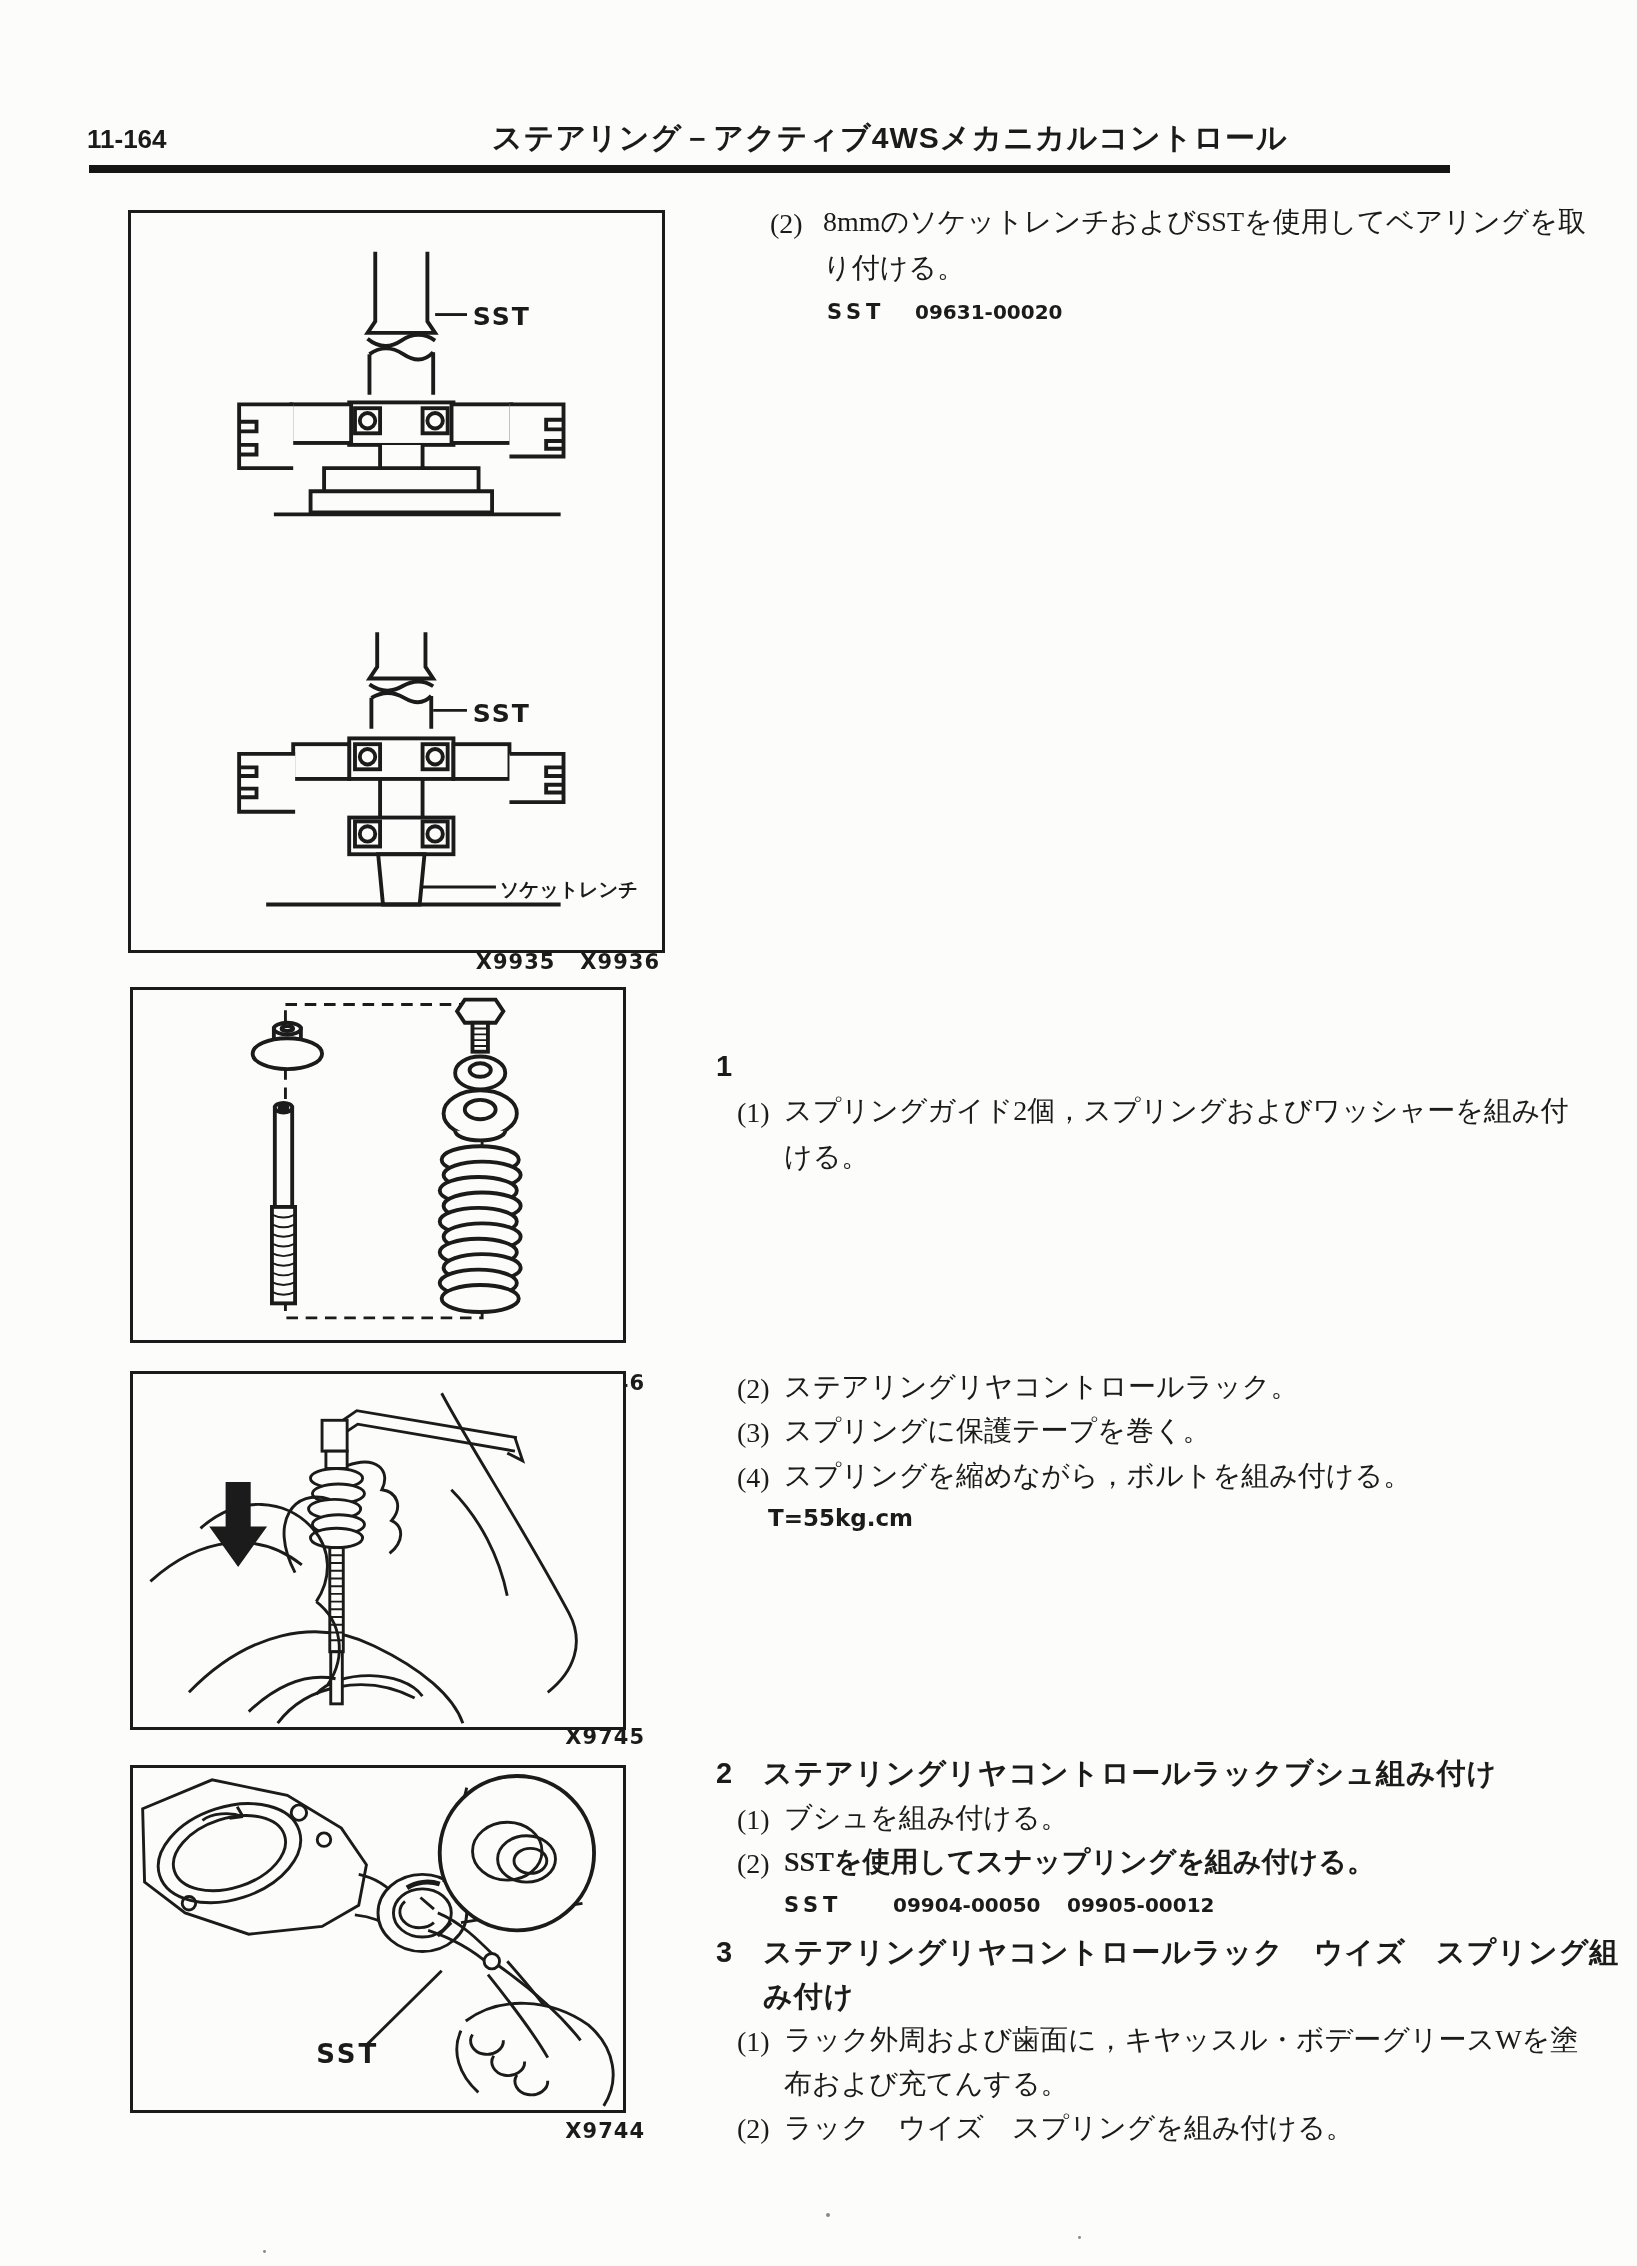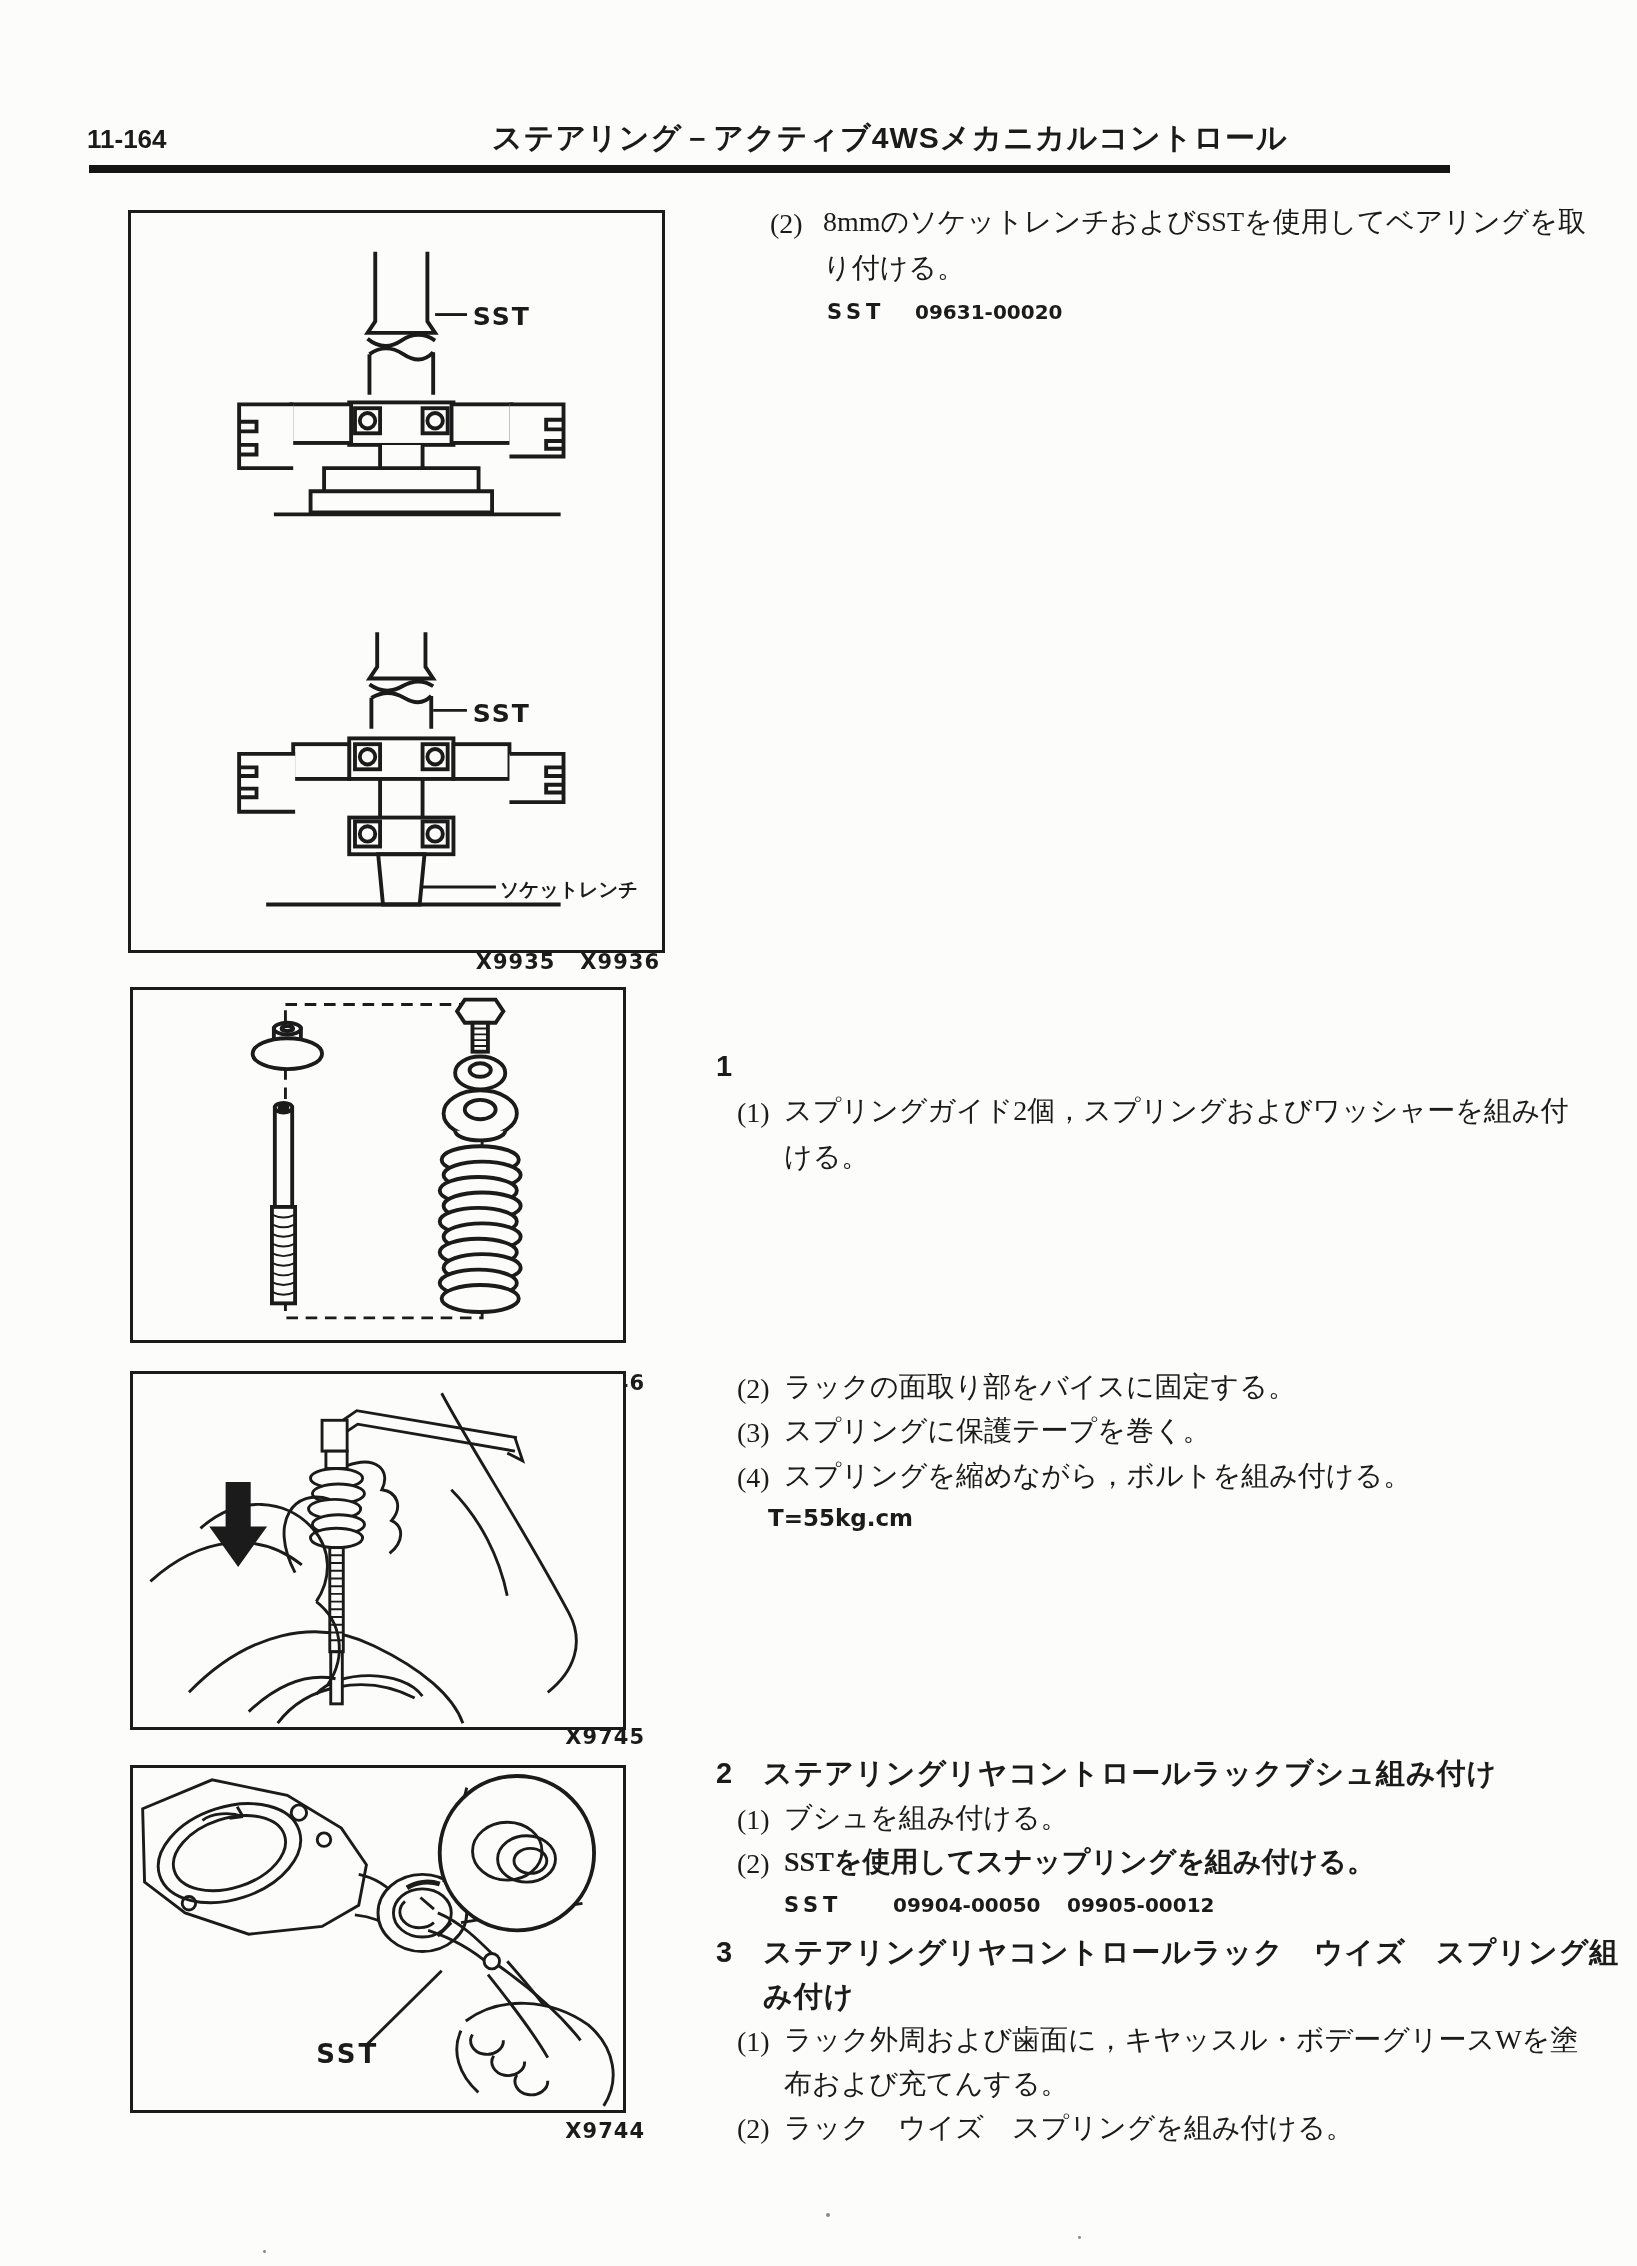--- a/index.html
+++ b/index.html
@@ -33,21 +33,21 @@
   <div class="abs sstlabel" style="left:827px;top:302px;">SST</div>
   <div class="abs code" style="left:915px;top:302px;">09631-00020</div>
 
 
   <div class="abs gothic h2" style="left:716px;top:1052px;">1</div>
   <div class="abs jp" style="left:737px;top:1099px;">(1)</div>
   <div class="abs jp" style="left:784px;top:1097px;">スプリングガイド2個，スプリングおよびワッシャーを組み付</div>
   <div class="abs jp" style="left:784px;top:1145px;font-family:Liberation Mono, monospace;">ける。</div>
 
   <div class="abs jp" style="left:737px;top:1375px;">(2)</div>
-  <div class="abs jp" style="left:784px;top:1373px;">ラックの面取り部をバイスに固定する。</div>
+  <div class="abs jp" style="left:784px;top:1373px;">ステアリングリヤコントロールラック。</div>
   <div class="abs jp" style="left:737px;top:1419px;">(3)</div>
   <div class="abs jp" style="left:784px;top:1417px;">スプリングに保護テープを巻く。</div>
   <div class="abs jp" style="left:737px;top:1464px;">(4)</div>
   <div class="abs jp" style="left:784px;top:1462px;">スプリングを縮めながら，ボルトを組み付ける。</div>
   <div class="abs code" style="left:768px;top:1507px;font-size:23px;">T=55kg.cm</div>
 
   <div class="abs gothic h2" style="left:716px;top:1759px;">2</div>
   <div class="abs gothic h2" style="left:763px;top:1759px;">ステアリングリヤコントロールラックブシュ組み付け</div>
   <div class="abs jp" style="left:737px;top:1806px;">(1)</div>
   <div class="abs jp" style="left:784px;top:1804px;">ブシュを組み付ける。</div>

